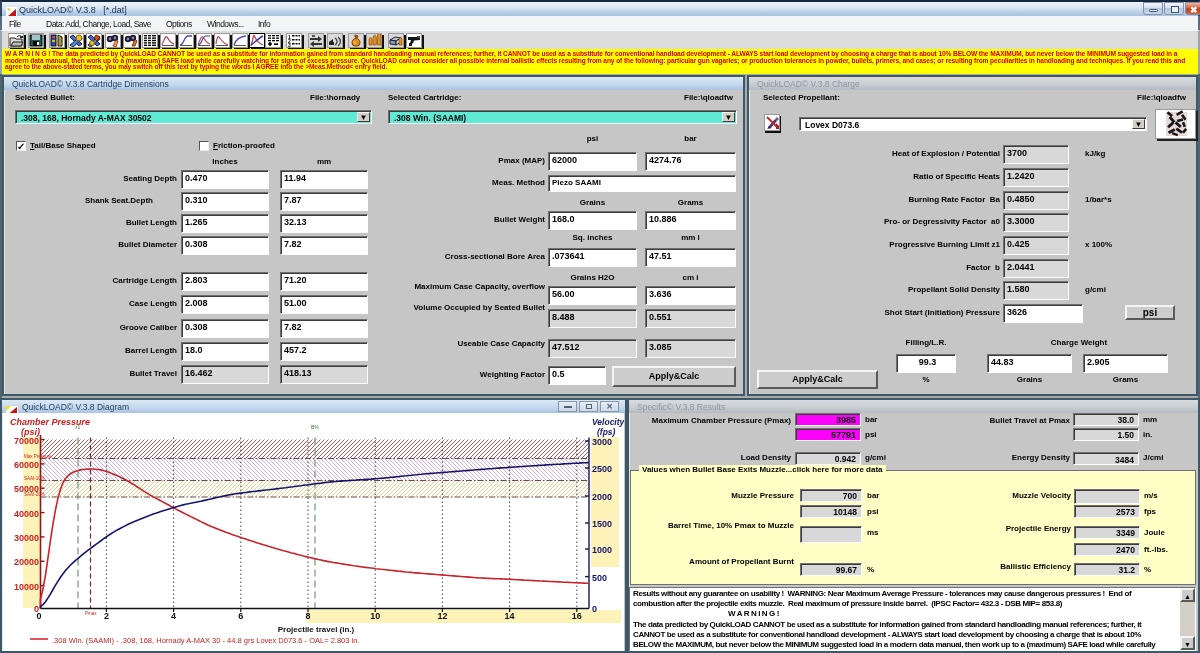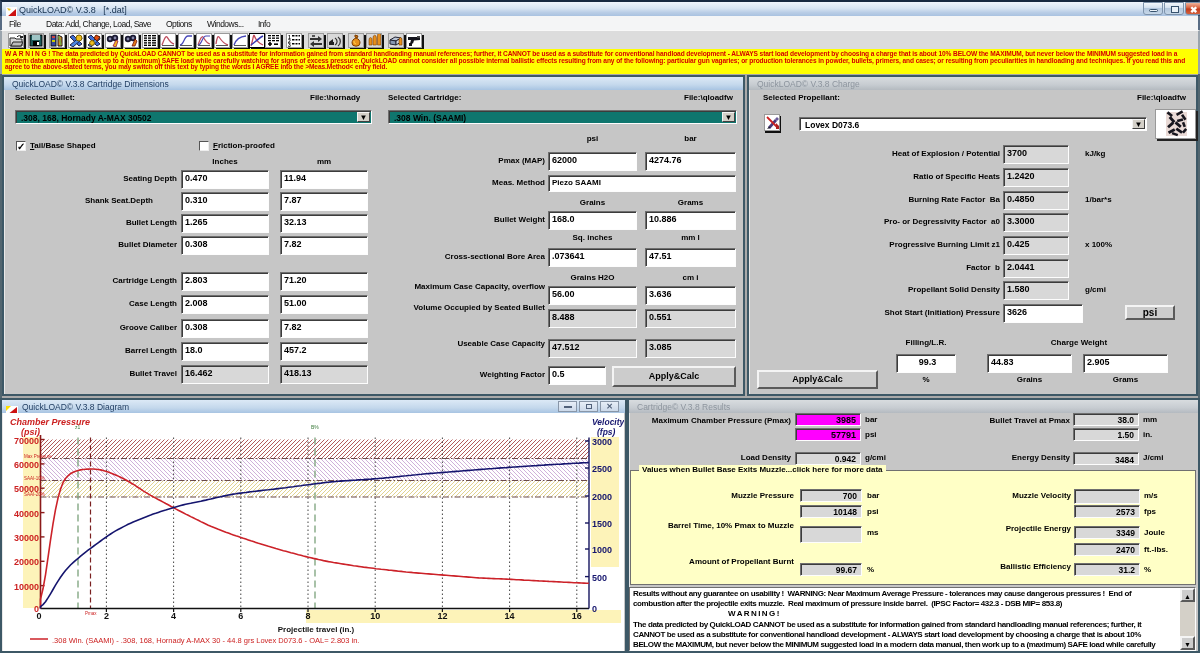--- a/index.html
+++ b/index.html
@@ -25,21 +25,21 @@
 .panel{position:absolute;background:#c6c6c6;border:2px solid #3d5866;box-shadow:inset 1px 1px 0 #e8e8e8}
 .ptitle{position:absolute;left:0;top:0;right:0;height:13px;font-size:8.5px;padding-left:8px;padding-top:2px;white-space:nowrap;overflow:hidden}
 .ptitle.act{background:linear-gradient(#dcE9f6,#c4d8ec 60%,#a8c4e2);color:#1d3a5f}
 .ptitle.inact{background:linear-gradient(#d8dcdf,#c7ccd1 60%,#b4bac0);color:#8d959e}
 .lbl{position:absolute;font-size:8px;font-weight:bold;color:#000;white-space:nowrap}
 .rlbl{position:absolute;font-size:8px;font-weight:bold;color:#000;white-space:nowrap;text-align:right}
 .fld{position:absolute;background:#fff;border:1px solid;border-color:#6f6f6f #fdfdfd #fdfdfd #6f6f6f;box-shadow:inset 1px 1px 0 #3c3c3c;font-size:9px;font-weight:bold;color:#000;padding:2px 0 0 3px;white-space:nowrap;overflow:hidden}
 .fld.ro{background:#d8d8d8}
 .fld.mag{background:#ff00ff;text-align:right;padding-right:4px}
 .fld.rt{text-align:right;padding-right:4px;font-size:8.5px;padding-top:2px}
-.combo{position:absolute;background:#0f766e;border:1px solid;border-color:#6f6f6f #fdfdfd #fdfdfd #6f6f6f;box-shadow:inset 1px 1px 0 #3c3c3c;font-size:8.5px;font-weight:bold;padding:2px 0 0 5px;white-space:nowrap;overflow:hidden}
+.combo{position:absolute;background:#5eead4;border:1px solid;border-color:#6f6f6f #fdfdfd #fdfdfd #6f6f6f;box-shadow:inset 1px 1px 0 #3c3c3c;font-size:8.5px;font-weight:bold;padding:2px 0 0 5px;white-space:nowrap;overflow:hidden}
 .cbtn{position:absolute;background:#d4d0c8;border:1px solid;border-color:#f4f4f4 #404040 #404040 #f4f4f4;font-size:8px;text-align:center;color:#000;line-height:9px}
 .btn{position:absolute;background:#cccccc;border:2px solid;border-color:#f4f4f4 #5a5a5a #5a5a5a #f4f4f4;font-size:9px;font-weight:bold;text-align:center;color:#000}
 .chk{position:absolute;width:10px;height:10px;background:#fff;border:1px solid;border-color:#555 #eee #eee #555;font-size:10px;line-height:9px;font-weight:bold;text-align:center}
 .hdr{position:absolute;font-size:8px;font-weight:bold;text-align:center;white-space:nowrap}
 </style></head>
 <body>
 <div id="app">
 
 <div id="tbar">
   <div class="abs" style="left:4px;top:2px;width:11px;height:11px"><svg width="11" height="11">
@@ -550,21 +550,21 @@
             <text x="308" y="16">B%</text>
     </g>
 
     <line x1="27" y1="226" x2="45" y2="226" stroke="#cc2229" stroke-width="1.5"></line>
     <text x="49" y="230" font-family="Liberation Sans,sans-serif" font-size="7.5" fill="#cc2222">.308 Win. (SAAMI) - .308, 168, Hornady A-MAX 30 - 44.8 grs Lovex D073.6 - OAL= 2.803 in.</text>
   </svg>
   </div>
 </div>
 
 <div class="panel" id="respanel" style="left:627px;top:398px;width:573px;height:255px">
-  <div class="ptitle inact">Cartridge© V.3.8 Results</div>
+  <div class="ptitle inact">Specific© V.3.8 Results</div>
   <div class="rlbl" style="left:0px;top:16px;width:162px">Maximum Chamber Pressure (Pmax)</div>
   <div class="fld mag" style="left:166px;top:13px;width:66px;height:13px;padding-top:1px">3985</div>
   <div class="lbl" style="left:236px;top:15px">bar</div>
   <div class="fld mag" style="left:166px;top:28px;width:66px;height:13px;padding-top:1px">57791</div>
   <div class="lbl" style="left:236px;top:30px">psi</div>
   <div class="rlbl" style="left:0px;top:53px;width:162px">Load Density</div>
   <div class="fld ro rt" style="left:166px;top:52px;width:66px;height:13px;padding-top:1px">0.942</div>
   <div class="lbl" style="left:236px;top:53px">g/cmi</div>
   <div class="rlbl" style="left:280px;top:16px;width:161px">Bullet Travel at Pmax</div>
   <div class="fld ro rt" style="left:444px;top:13px;width:66px;height:13px;padding-top:1px">38.0</div>

